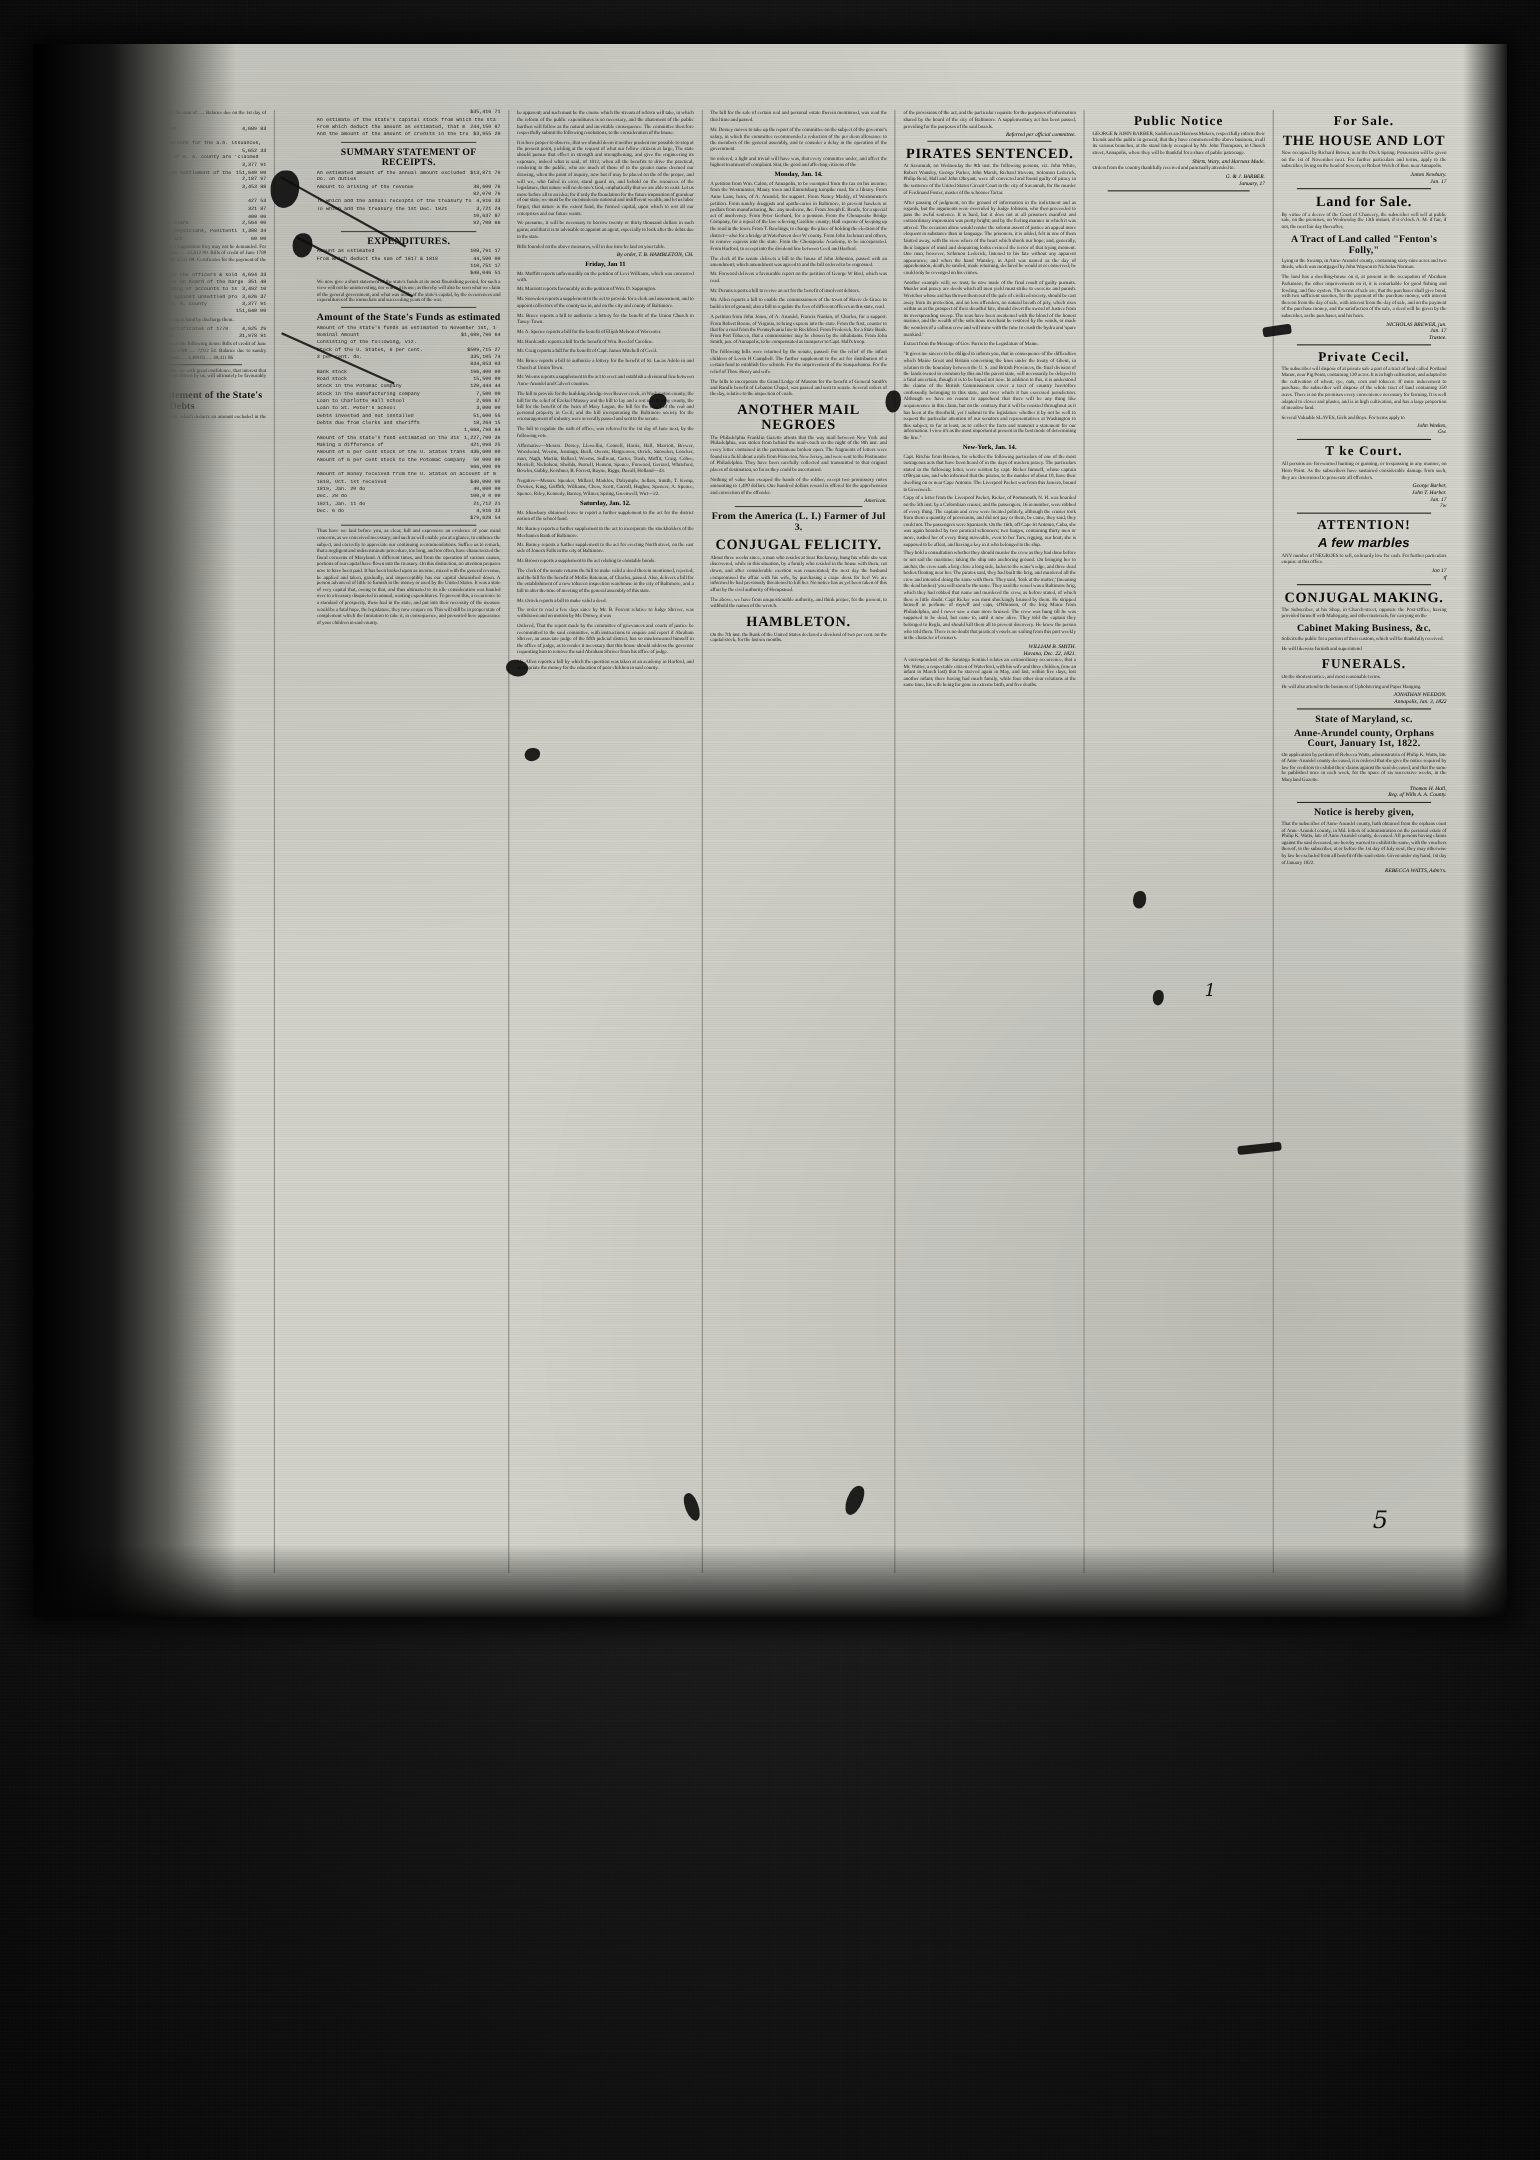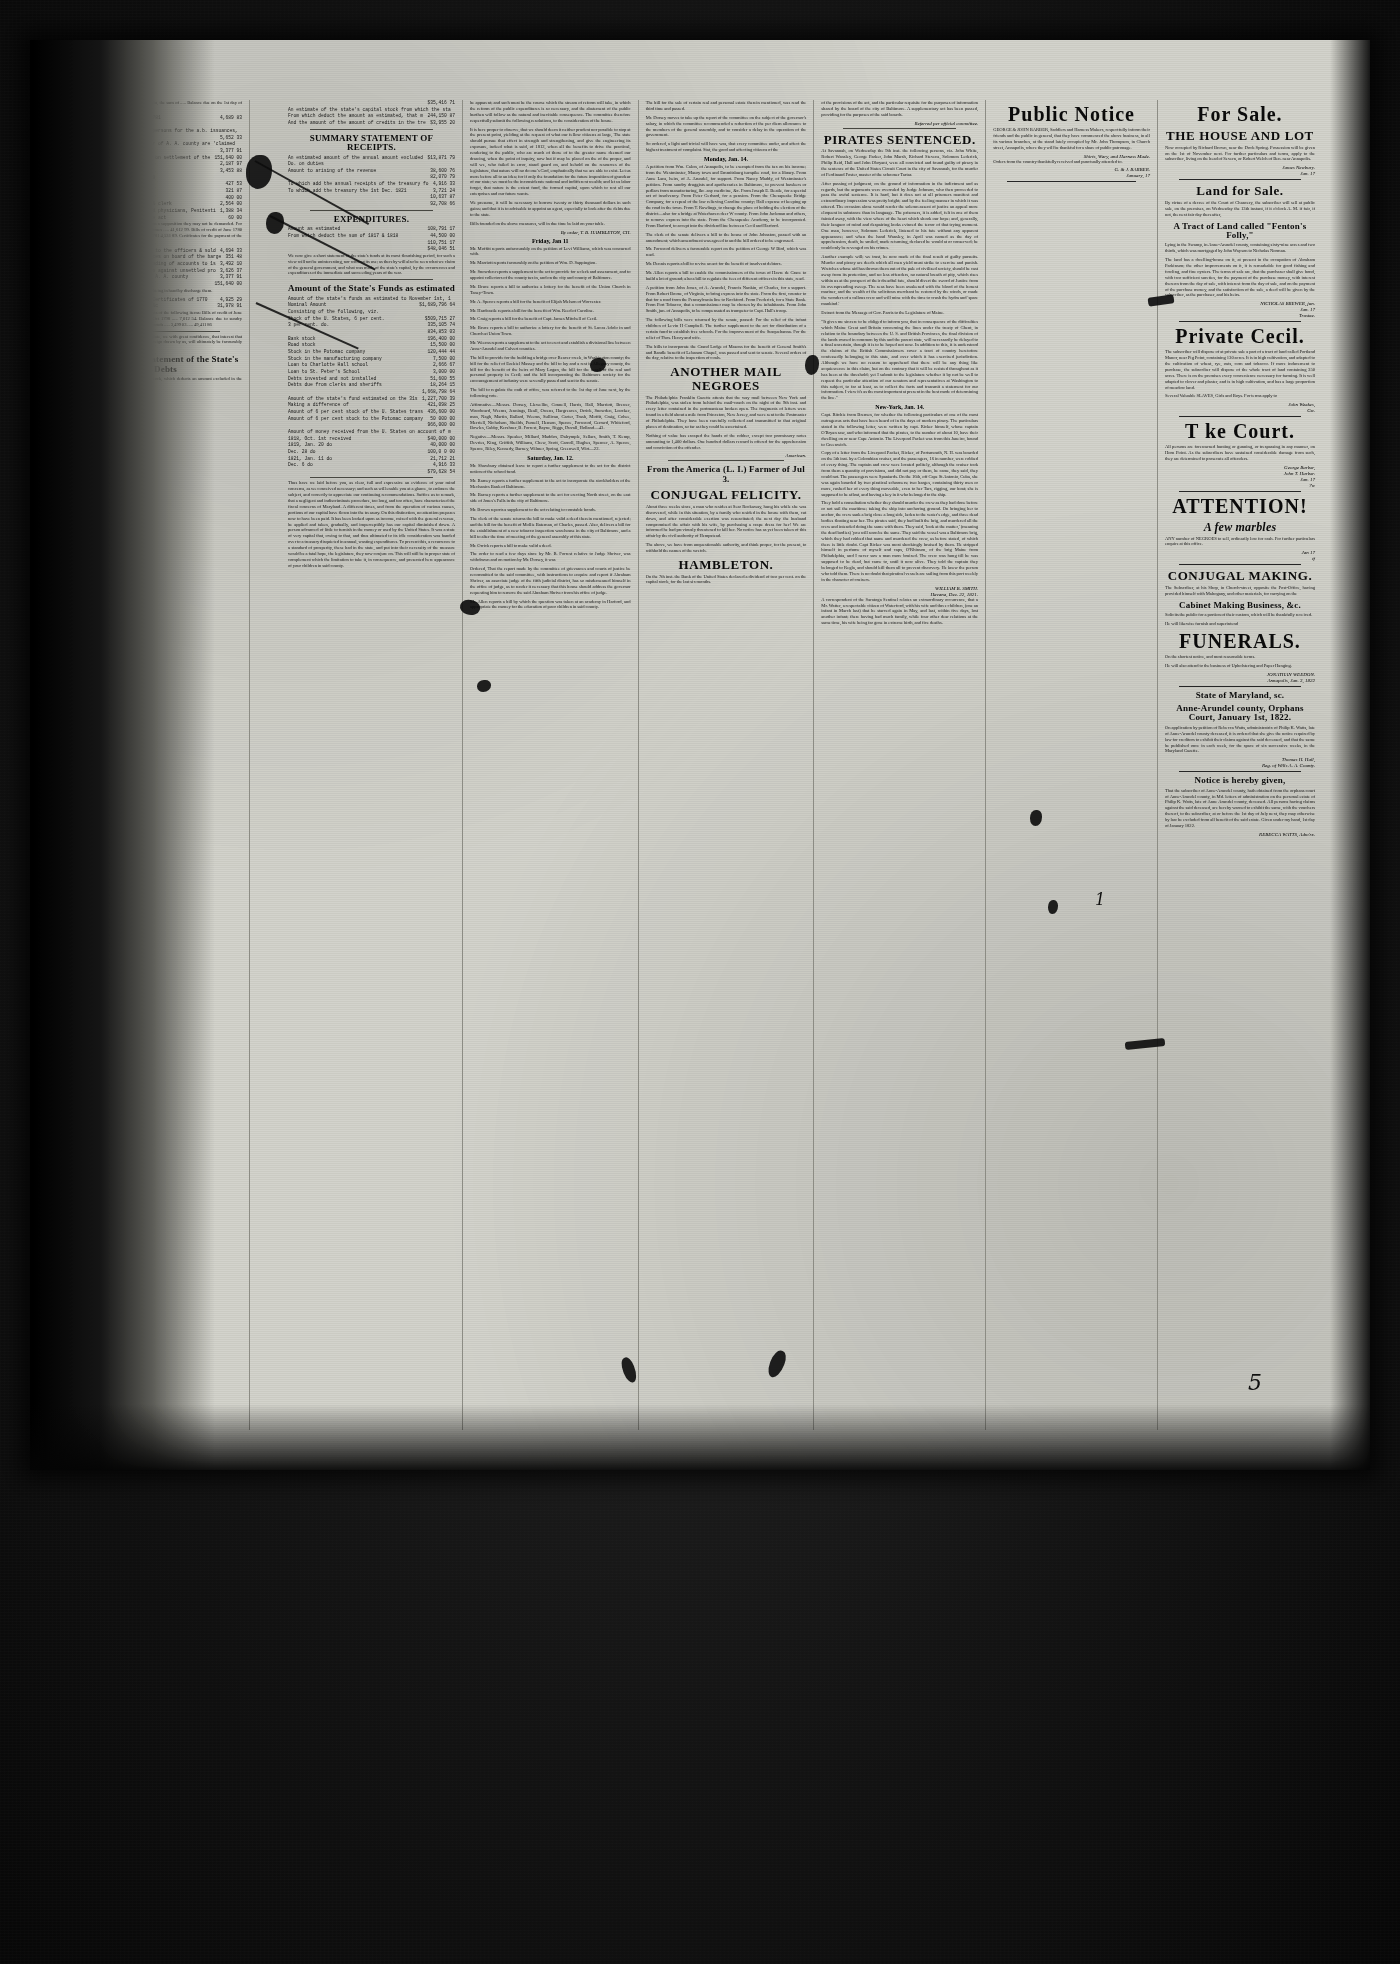--- a/index.html
+++ b/index.html
@@ -106,25 +106,25 @@
     line-height: 1.05;
     margin: 4px 0 2px 0;
     letter-spacing: .2px;
     color: #111;
   }
   .hd-lg {
     font-size: 13px;
     letter-spacing: .6px;
   }
   .hd-xl {
-    font-size: 20px;
+    font-size: 12px;
     letter-spacing: 1px;
   }
   .hd-script {
-    font-family: Liberation Serif, serif;
+    font-family: Liberation Sans, sans-serif;
     font-style: italic;
     font-size: 12px;
     font-weight: bold;
   }
   .body {
     font-size: 5.2px;
     line-height: 1.32;
     text-align: justify;
     color: #1a1a1a;
     hyphens: auto;

